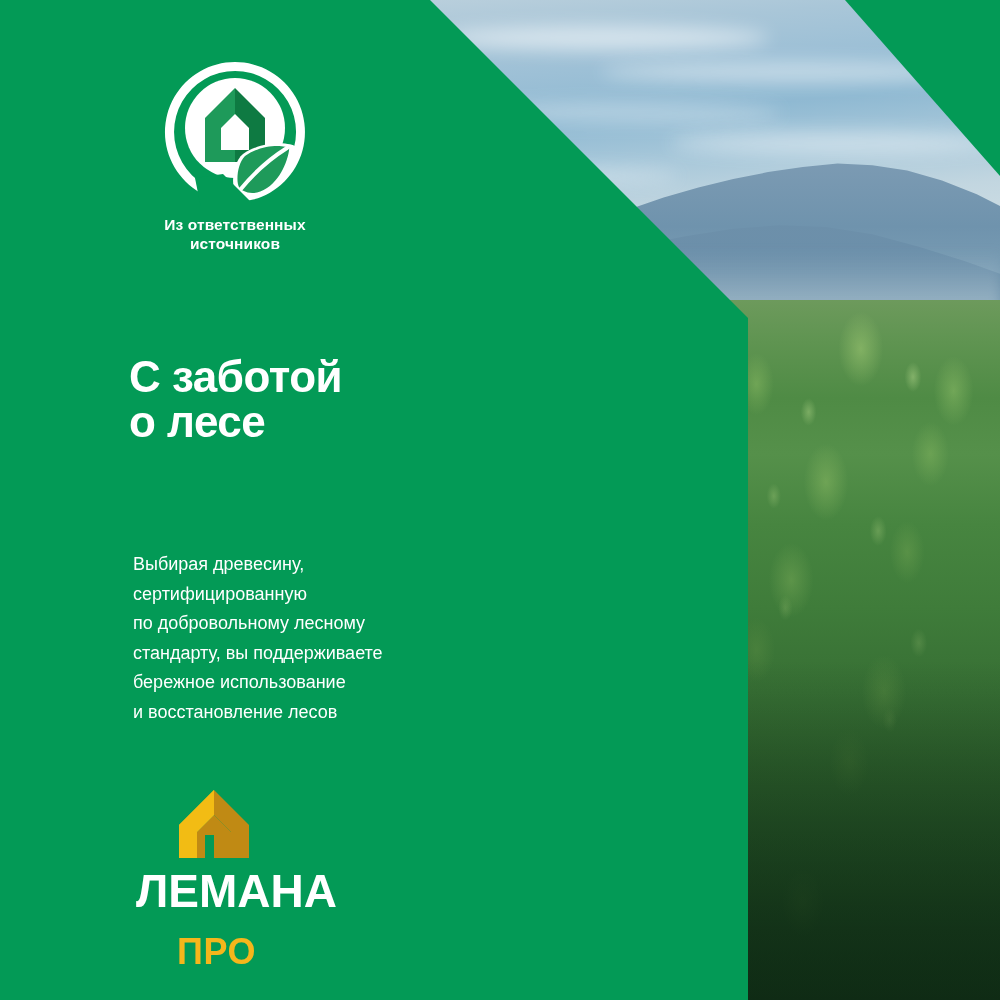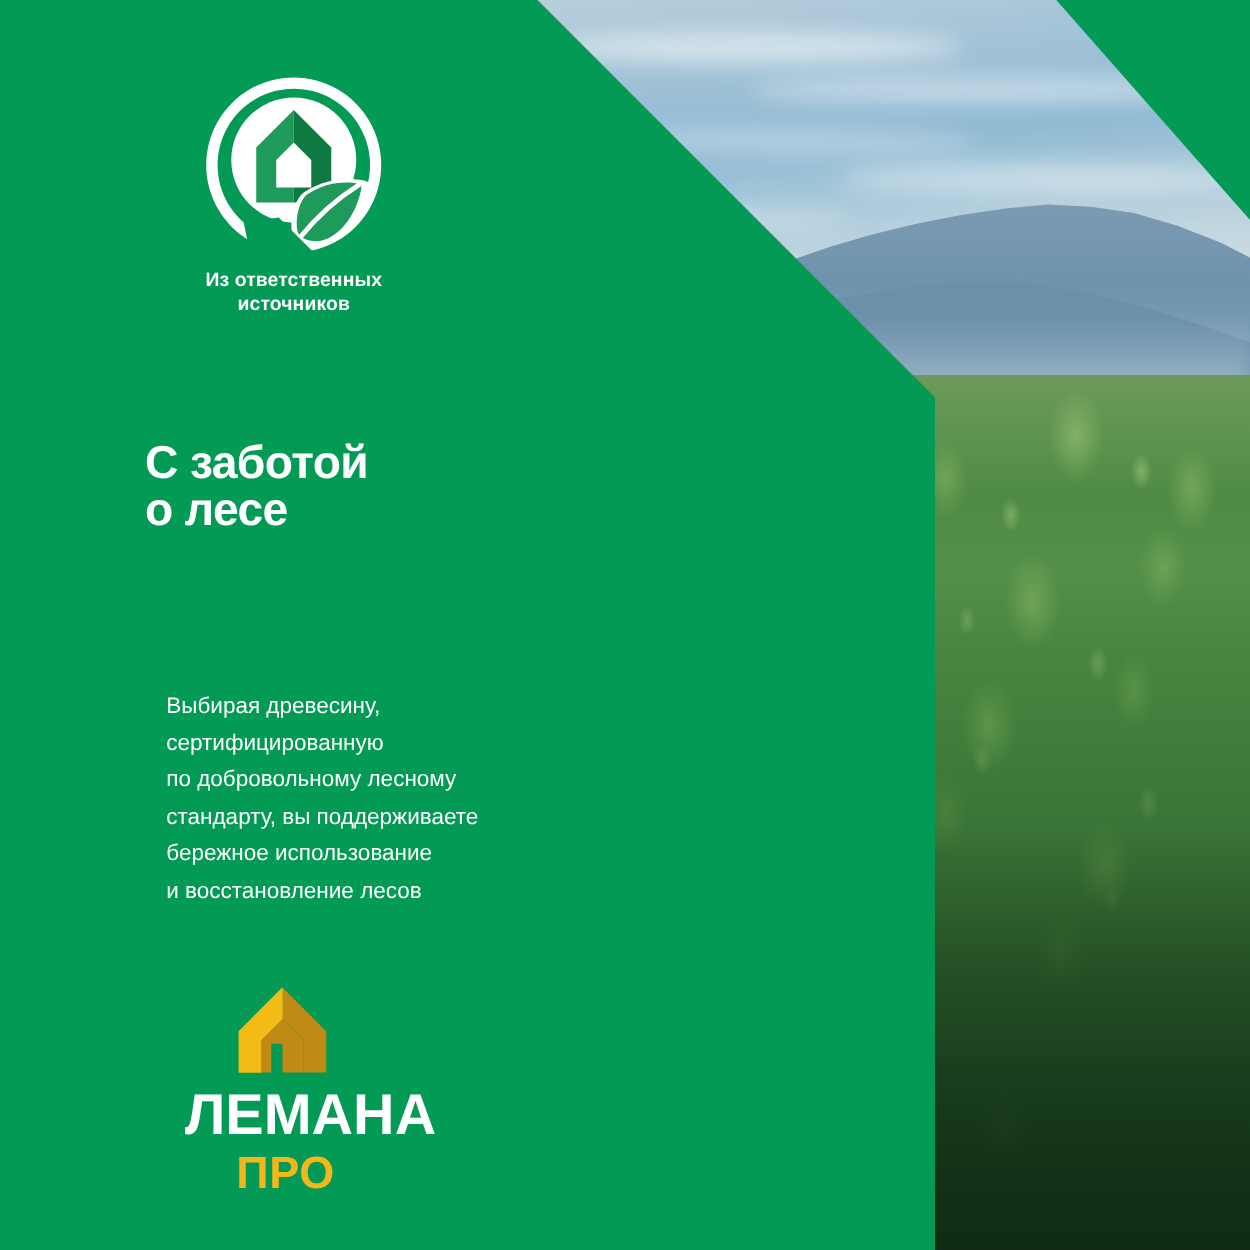--- a/index.html
+++ b/index.html
@@ -213,24 +213,24 @@
     color: #ffffff;
     font-size: 15.5px;
     font-weight: bold;
     line-height: 1.22;
     letter-spacing: .1px;
   }
 
   
   .headline {
     position: absolute;
-    left: 116px;
+    left: 129px;
     top: 326px;
     color: #ffffff;
-    font-size: 37px;
+    font-size: 44px;
     font-weight: bold;
     line-height: 1.02;
     letter-spacing: -0.5px;
     white-space: pre-line;
   }
 
   
   .body-copy {
     position: absolute;
     left: 133px;
@@ -238,21 +238,21 @@
     width: 420px;
     color: #ffffff;
     font-size: 18px;
     line-height: 29.5px;
     white-space: pre-line;
   }
 
   
   .brand {
     position: absolute;
-    left: 147px;
+    left: 135px;
     top: 788px;
     width: 180px;
   }
   .brand-house {
     display: block;
     margin: 0 auto 8px 40px;
     width: 78px;
     height: 72px;
   }
   .brand-name {
@@ -262,21 +262,21 @@
     letter-spacing: 0px;
     line-height: 1;
     margin-left: 1px;
   }
   .brand-sub {
     color: #F5B61B;
     font-size: 36px;
     font-weight: bold;
     letter-spacing: 0.5px;
     line-height: 1;
-    margin-top: 6px;
+    margin-top: 20px;
     margin-left: 42px;
   }
 </style>
 </head>
 <body>
 
 <div id="poster">
 
   <div class="photo-layer">
     <div class="photo">

